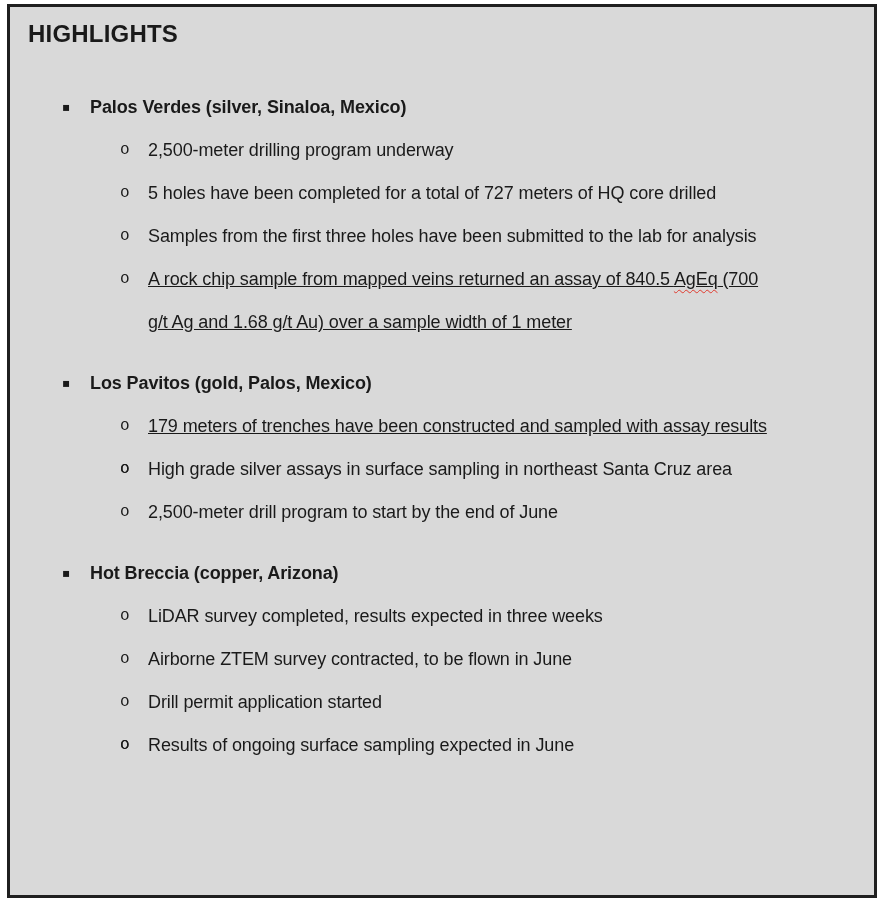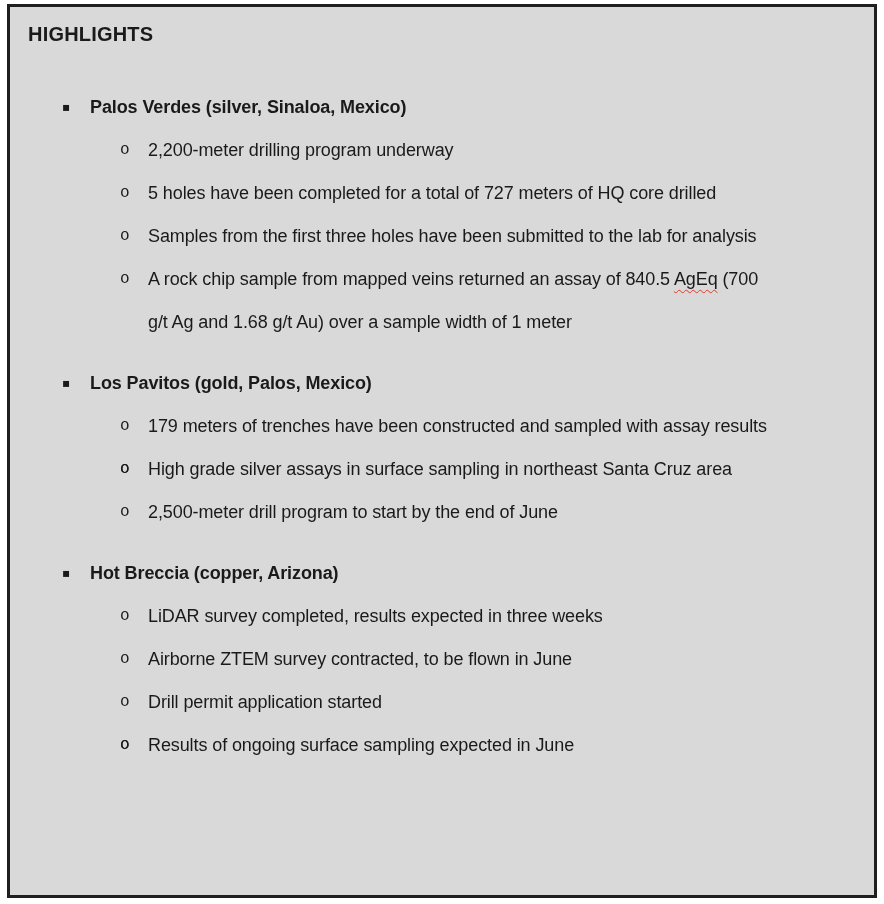--- a/index.html
+++ b/index.html
@@ -17,21 +17,21 @@
     top: 4px;
     width: 870px;
     height: 894px;
     box-sizing: border-box;
     border: 3px solid #1f1f1f;
     background: #d9d9d9;
     overflow: hidden;
   }
   .doc-title {
     margin: 13px 0 0 18px;
-    font-size: 20px;
+    font-size: 24px;
     font-weight: bold;
     letter-spacing: 0.2px;
     line-height: 28px;
   }
   .section { margin-top: 18px; }
   .section.first { margin-top: 38px; }
   .line {
     position: relative;
     line-height: 43px;
     font-size: 18px;
@@ -51,21 +51,21 @@
   }
   .sub-line { padding-left: 138px; padding-right: 26px; }
   .sub-line .marker {
     position: absolute;
     left: 110px;
     top: 0;
     line-height: 43px;
     font-size: 16px;
     font-family: "Liberation Mono", monospace;
   }
-  .wrap-line { display: block; }
+  .wrap-line { display: block; text-decoration: underline; }
   .misspelled {
     text-decoration-line: underline;
     text-decoration-style: wavy;
     text-decoration-color: #e03b2f;
     text-decoration-thickness: 1px;
     text-underline-offset: 4px;
   }
 </style>
 </head>
 <body>
@@ -74,21 +74,21 @@
 
   <div class="doc-title">HIGHLIGHTS</div>
 
   <div class="section first">
     <div class="line heading-line">
       <span class="marker">▪</span>
       <span>Palos Verdes (silver, Sinaloa, Mexico)</span>
     </div>
     <div class="line sub-line">
       <span class="marker">o</span>
-      <span>2,200-meter drilling program underway</span>
+      <span>2,500-meter drilling program underway</span>
     </div>
     <div class="line sub-line">
       <span class="marker">o</span>
       <span>5 holes have been completed for a total of 727 meters of HQ core drilled</span>
     </div>
     <div class="line sub-line">
       <span class="marker">o</span>
       <span>Samples from the first three holes have been submitted to the lab for analysis</span>
     </div>
     <div class="line sub-line">

